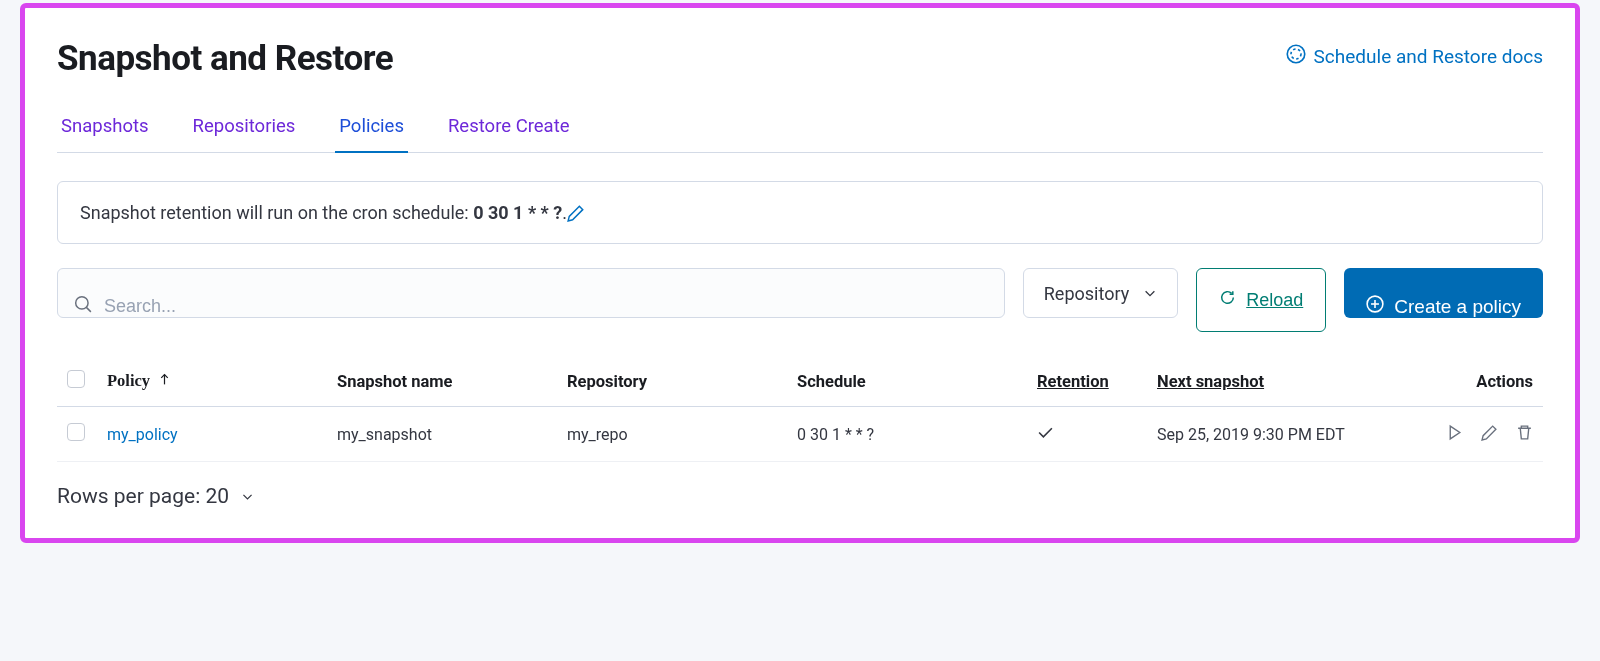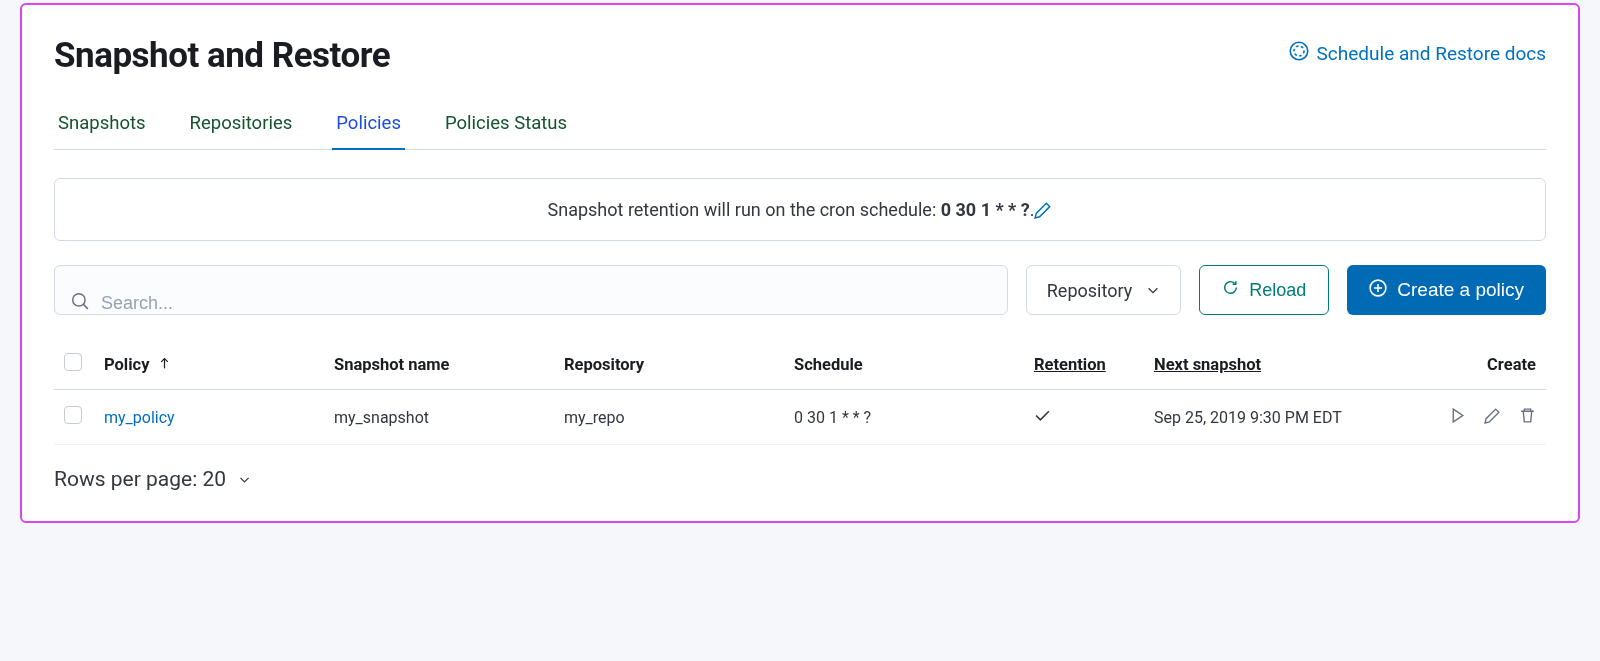--- a/index.html
+++ b/index.html
@@ -8,21 +8,21 @@
       padding: 0;
     }
     body {
       font-family: -apple-system, BlinkMacSystemFont, "Segoe UI", Roboto, Helvetica, Arial, sans-serif;
       background: #f5f7fa;
       padding: 0;
       color: #1a1c21;
     }
     .panel {
       background: #fff;
-      border: 2px solid #d946ef;
+      border: 5px solid #d946ef;
       border-radius: 6px;
       margin: 3px 20px 20px 20px;
       padding: 30px 32px;
     }
     .header-row {
       display: flex;
       justify-content: space-between;
       align-items: flex-start;
     }
     .page-title {
@@ -48,36 +48,36 @@
     }
     .tabs {
       display: flex;
       gap: 36px;
       border-bottom: 1px solid #d3dae6;
       margin-top: 36px;
     }
     .tab {
       padding: 0 4px 14px 4px;
       font-size: 18.5px;
-      color: #14532d;
+      color: #6d28d9;
       cursor: pointer;
       border-bottom: 2px solid transparent;
       margin-bottom: -1px;
     }
     .tab.active {
       color: #1d4ed8;
       border-bottom: 2px solid #0071c2;
     }
     .callout {
       border: 1px solid #d3dae6;
       border-radius: 6px;
       padding: 20px 22px;
       margin-top: 28px;
       display: flex;
-      justify-content: center;
+      justify-content: flex-start;
       align-items: center;
       font-size: 18px;
       color: #343741;
     }
     .callout b {
       font-weight: 700;
     }
     .edit-btn {
       color: #0071c2;
       cursor: pointer;
@@ -125,28 +125,29 @@
       background: #fff;
     }
     .btn-outline {
       display: inline-flex;
       align-items: center;
       gap: 10px;
       border: 1px solid #017d73;
       color: #017d73;
       border-radius: 6px;
       padding: 0 22px;
-      height: 50px;
+      height: 64px;
       font-size: 18px;
       cursor: pointer;
       background: #fff;
+      text-decoration: underline;
     }
     .btn-primary {
       display: inline-flex;
-      align-items: center;
+      align-items: flex-end;
       gap: 10px;
       background: #006bb4;
       color: #fff;
       border: none;
       border-radius: 6px;
       padding: 0 22px;
       height: 50px;
       font-size: 19px;
       cursor: pointer;
     }
@@ -207,21 +208,21 @@
       gap: 12px;
       font-size: 21px;
       color: #343741;
       margin-top: 22px;
       cursor: pointer;
     }
     svg {
       flex-shrink: 0;
     }
     .col-checkbox { width: 40px; }
-    .col-policy { width: 230px; }
+    .col-policy { width: 230px; font-family: Liberation Serif, serif; }
     .col-snap { width: 230px; }
     .col-repo { width: 230px; }
     .col-schedule { width: 240px; }
     .col-retention { width: 120px; text-decoration: underline; }
     .col-next { width: 230px; text-decoration: underline; }
   </style>
 </head>
 <body>
 
 <div class="panel">
@@ -235,21 +236,21 @@
         </svg>
       </span>
       <span>Schedule and Restore docs</span>
     </a>
   </div>
 
   <div class="tabs">
     <div class="tab">Snapshots</div>
     <div class="tab">Repositories</div>
     <div class="tab active">Policies</div>
-    <div class="tab">Policies Status</div>
+    <div class="tab">Restore Create</div>
   </div>
 
   <div class="callout">
     <span>
       <span>Snapshot retention will run on the cron schedule: </span><b>0 30 1 * * ?</b><span>.</span>
     </span>
     <span class="edit-btn">
       <svg width="18" height="18" viewBox="0 0 16 16" fill="none" stroke="#0071c2" stroke-width="1.3">
         <path d="M11 2l3 3L5 14l-4 1 1-4 9-9z"></path>
       </svg>
@@ -306,21 +307,21 @@
               <line x1="8" y1="14" x2="8" y2="2"></line>
               <path d="M4 6l4-4 4 4"></path>
             </svg>
           </span>
         </th>
         <th class="col-snap">Snapshot name</th>
         <th class="col-repo">Repository</th>
         <th class="col-schedule">Schedule</th>
         <th class="col-retention">Retention</th>
         <th class="col-next">Next snapshot</th>
-        <th>Create</th>
+        <th>Actions</th>
       </tr>
     </thead>
     <tbody>
       <tr>
         <td><span class="checkbox"></span></td>
         <td><span class="link">my_policy</span></td>
         <td>my_snapshot</td>
         <td>my_repo</td>
         <td>0 30 1 * * ?</td>
         <td>

